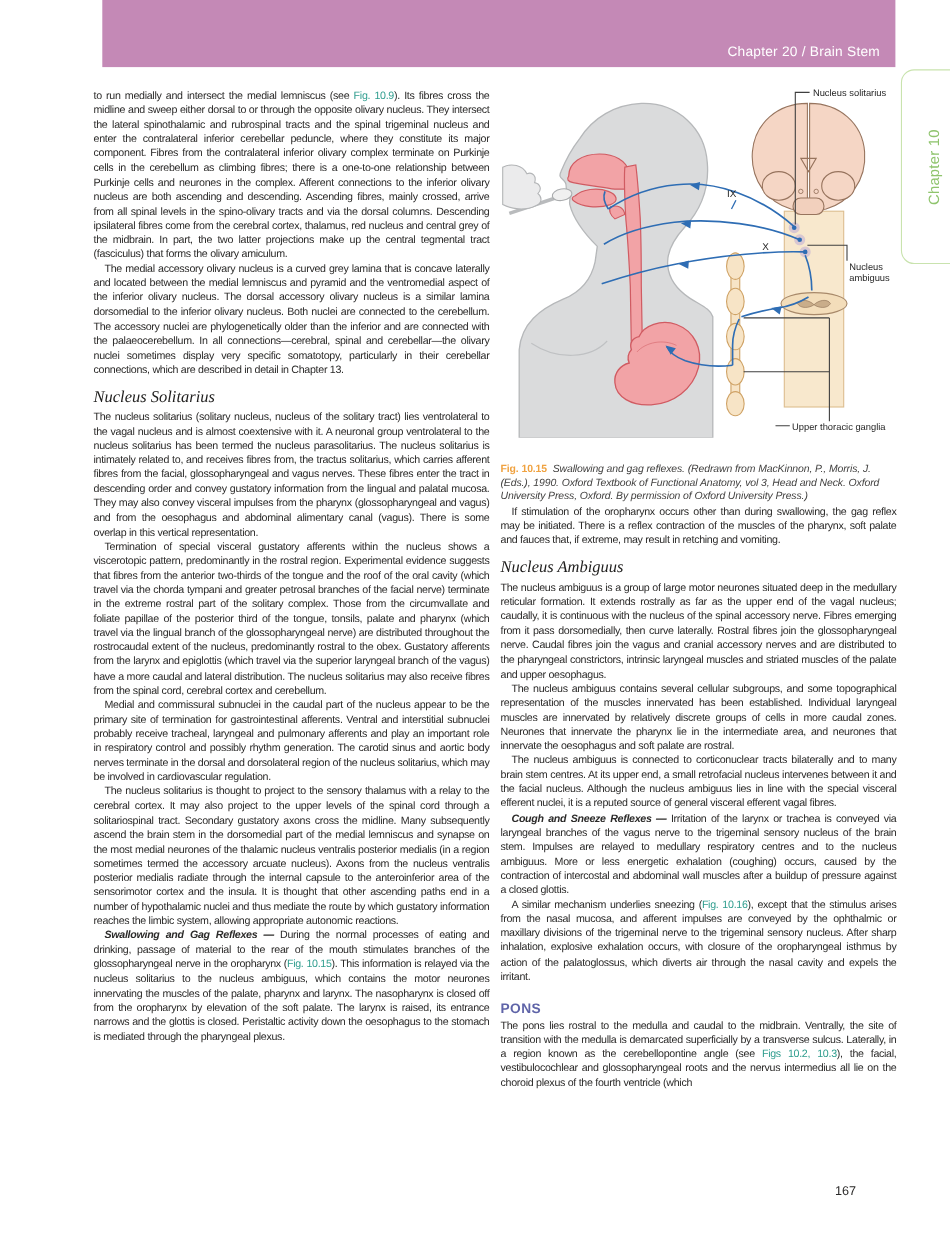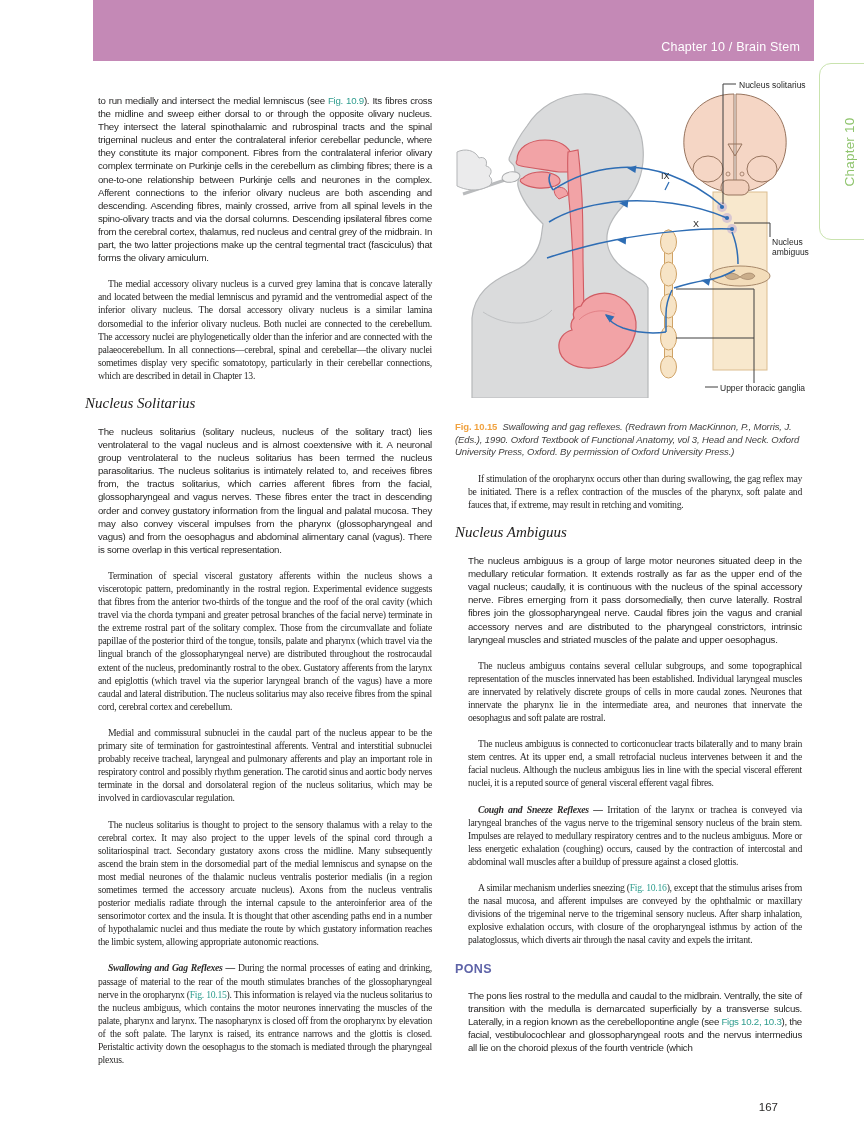--- a/index.html
+++ b/index.html
@@ -10,46 +10,46 @@
   .hdr-t{position:absolute;right:14px;bottom:7px;color:#ffffff;font-size:12.5px;letter-spacing:.2px;}
   
   .tab{position:absolute;left:819px;top:63px;width:58px;height:175px;
        border:1.5px solid #c9e3ae;border-radius:12px;background:#fff;}
   .tab-t{position:absolute;left:50%;top:50%;transform:translate(-50%,-50%) rotate(-90deg);
          color:#8fc46d;font-size:13.5px;white-space:nowrap;letter-spacing:.2px;}
   
   .col{position:absolute;top:81px;width:360px;}
   .col-l{left:85px;}
   .col-r{left:455px;top:80px;}
-  p.body{margin:13px;font-size:9.7px;line-height:13.1px;text-align:justify;
+  p.body{margin:0;font-size:9.7px;line-height:13.1px;text-align:justify;
          letter-spacing:-0.27px;color:#2b2a29;}
-  p.ind{text-indent:10px;font-family:Liberation Serif, serif;}
+  p.ind{text-indent:10px;}
   .ref{color:#2f9d8e;text-decoration:none;cursor:pointer;}
   .lead{font-weight:bold;font-style:italic;}
   h2.sect{margin:10px 0 3px;font-family:"Liberation Serif","DejaVu Serif",serif;
           font-style:italic;font-weight:500;font-size:15px;color:#1e1d1c;letter-spacing:0;}
   h3.pons{margin:15px 0 2px;font-size:12.5px;font-weight:bold;color:#5f64a8;letter-spacing:.4px;}
   h4.ext{margin:4px 0 3px;font-size:14px;font-weight:bold;color:#232221;letter-spacing:-0.2px;}
   .fig{display:block;width:360px;height:318px;}
   .cap{margin:23px 0 0;font-size:9.5px;line-height:12.6px;font-style:italic;color:#434241;
        letter-spacing:-0.1px;}
   .cap-label{font-style:normal;font-weight:bold;color:#f0a240;}
   .body-start{margin-top:22px;}
-  .pgnum{position:absolute;left:706px;top:1077px;width:72px;text-align:right;
-         font-size:11.5px;color:#2b2a29;margin-top:24px;}
+  .pgnum{position:absolute;left:759px;top:1077px;width:72px;
+         font-size:11.5px;color:#2b2a29;}
   .figtext{font-family:"Liberation Sans","DejaVu Sans",sans-serif;font-size:8.5px;fill:#262626;}
   .figtext-sm{font-family:"Liberation Sans","DejaVu Sans",sans-serif;font-size:9px;fill:#262626;}
 </style>
 </head>
 <body>
 
 <div class="page">
 
   <div class="hdr">
-    <div class="hdr-t">Chapter 10 / Brain Stem</div>
+    <div class="hdr-t">Chapter 20 / Brain Stem</div>
   </div>
 
   <div class="tab">
     <div class="tab-t">Chapter 10</div>
   </div>
 
   <div class="col col-l">
     <p class="body"><span>to run medially and intersect the medial lemniscus (see </span><a class="ref">Fig. 10.9</a><span>). Its fibres cross the midline and sweep either dorsal to or through the opposite olivary nucleus. They intersect the lateral spinothalamic and rubrospinal tracts and the spinal trigeminal nucleus and enter the contralateral inferior cerebellar peduncle, where they constitute its major component. Fibres from the contralateral inferior olivary complex terminate on Purkinje cells in the cerebellum as climbing fibres; there is a one-to-one relationship between Purkinje cells and neurones in the complex. Afferent connections to the inferior olivary nucleus are both ascending and descending. Ascending fibres, mainly crossed, arrive from all spinal levels in the spino-olivary tracts and via the dorsal columns. Descending ipsilateral fibres come from the cerebral cortex, thalamus, red nucleus and central grey of the midbrain. In part, the two latter projections make up the central tegmental tract (fasciculus) that forms the olivary amiculum.</span></p>
     <p class="body ind"><span>The medial accessory olivary nucleus is a curved grey lamina that is concave laterally and located between the medial lemniscus and pyramid and the ventromedial aspect of the inferior olivary nucleus. The dorsal accessory olivary nucleus is a similar lamina dorsomedial to the inferior olivary nucleus. Both nuclei are connected to the cerebellum. The accessory nuclei are phylogenetically older than the inferior and are connected with the palaeocerebellum. In all connections—cerebral, spinal and cerebellar—the olivary nuclei sometimes display very specific somatotopy, particularly in their cerebellar connections, which are described in detail in Chapter 13.</span></p>
     <h2 class="sect">Nucleus Solitarius</h2>

